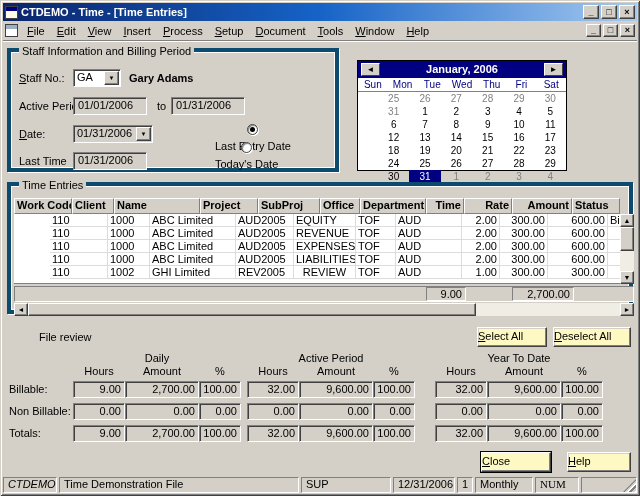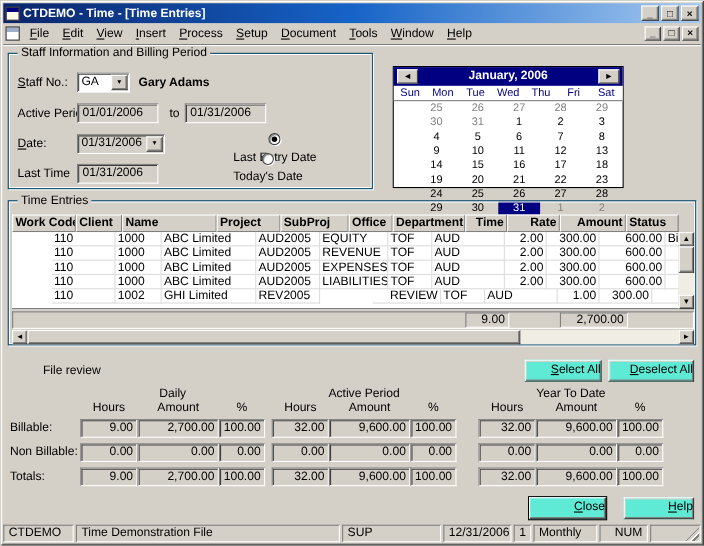--- a/index.html
+++ b/index.html
@@ -20,47 +20,47 @@
   .menubar{position:absolute;left:3px;top:21px;right:3px;height:19px;display:flex;align-items:center;padding:0 2px;}
   .mdi-icon{width:13px;height:13px;flex:none;background:linear-gradient(#9db0c8 0 4px,#fff 4px);border:1px solid #404040;margin-right:3px;}
   .menu-items{display:flex;flex:1;}
   .menu-item{padding:2px 6px;white-space:nowrap;}
   .divider{position:absolute;left:3px;right:3px;top:40px;height:2px;border-top:1px solid #808080;border-bottom:1px solid #fff;}
 
   
   .lbl{position:absolute;display:block;white-space:nowrap;}
   .bold{font-weight:bold;}
   .acc::first-letter{text-decoration:underline;}
-  .groupbox{position:absolute;border:1px solid #0c4a6e;box-shadow:inset 1px 1px 0 #fff,inset -1px -1px 0 #fff,1px 1px 0 #fff;}
+  .groupbox{position:absolute;border:4px solid #0c4a6e;box-shadow:inset 1px 1px 0 #fff,inset -1px -1px 0 #fff,1px 1px 0 #fff;}
   .gb-legend{position:absolute;top:-7px;left:8px;background:#d4d0c8;padding:0 3px;line-height:13px;white-space:nowrap;}
   .field{position:absolute;height:18px;background:#d4d0c8;border:1px solid;border-color:#808080 #fff #fff #808080;
     box-shadow:inset 1px 1px 0 #404040;line-height:15px;padding:0 4px;white-space:nowrap;overflow:hidden;}
   .combo{position:absolute;height:18px;background:#fff;border:1px solid;border-color:#808080 #fff #fff #808080;
     box-shadow:inset 1px 1px 0 #404040;display:flex;}
   .combo.gray{background:#d4d0c8;}
   .combo-val{flex:1;line-height:15px;padding:0 3px;overflow:hidden;white-space:nowrap;}
   .combo-btn{width:15px;height:14px;margin:1px 1px 0 0;background:#d4d0c8;border:1px solid;border-color:#fff #404040 #404040 #fff;
     box-shadow:inset -1px -1px 0 #808080;font-size:6px;line-height:12px;text-align:center;flex:none;}
   .radio-row{position:absolute;display:flex;align-items:center;gap:5px;flex-direction:column;}
   .radio{width:11px;height:11px;border-radius:50%;background:#fff;border:1px solid #404040;
     box-shadow:inset 1px 1px 1px #808080,1px 1px 0 #fff;position:relative;flex:none;}
   .radio.on::after{content:"";position:absolute;left:2px;top:2px;width:5px;height:5px;border-radius:50%;background:#000;}
-  .btn{position:absolute;height:20px;background:#5eead4;border:1px solid;border-color:#fff #404040 #404040 #fff;
-    box-shadow:inset -1px -1px 0 #808080,inset 1px 1px 0 #d4d0c8;text-align:right;line-height:17px;cursor:default;}
+  .btn{position:absolute;height:20px;background:#fef9c3;border:1px solid;border-color:#fff #404040 #404040 #fff;
+    box-shadow:inset -1px -1px 0 #808080,inset 1px 1px 0 #d4d0c8;text-align:left;line-height:17px;cursor:default;}
   .btn.default{box-shadow:inset -1px -1px 0 #808080,0 0 0 1px #000;}
 
   
   .calendar{position:absolute;left:357px;top:60px;width:210px;height:111px;background:#fff;border:1px solid #000;}
   .cal-header{height:17px;background:#000080;color:#fff;font-weight:bold;text-align:center;line-height:16px;position:relative;}
   .cal-nav{position:absolute;top:2px;width:19px;height:13px;background:#d4d0c8;border:1px solid;border-color:#fff #404040 #404040 #fff;
     font-size:8px;line-height:11px;text-align:center;color:#000;font-weight:normal;}
   .cal-nav.prev{left:3px;}.cal-nav.next{right:3px;}
   .cal-dayrow{display:flex;height:14px;border-bottom:1px solid #808080;color:#000080;background:#fff;}
   .cal-dh{flex:1;text-align:center;font-size:10px;line-height:13px;}
-  .cal-grid{display:grid;grid-template-columns:repeat(5,1fr);grid-auto-rows:13px;margin-left:20px;}
+  .cal-grid{display:grid;grid-template-columns:repeat(6,1fr);grid-auto-rows:13px;margin-left:20px;}
   .cal-day{text-align:center;font-size:10px;line-height:13px;}
   .cal-day.muted{color:#808080;}
   .cal-day.selected{background:#000080;color:#fff;}
 
   
   .grid-header{position:absolute;left:3px;top:12px;width:606px;height:16px;display:flex;}
   .gh-cell{flex:none;height:16px;background:#d4d0c8;border:1px solid;border-color:#fff #808080 #808080 #fff;
     font-weight:bold;line-height:13px;padding:0 2px;overflow:hidden;white-space:nowrap;}
   .grid-body{position:absolute;left:3px;top:28px;width:606px;height:70px;background:#fff;overflow:hidden;border-bottom:1px solid #808080;padding-left:36px;}
   .g-row{display:flex;height:13px;}
@@ -301,21 +301,21 @@
           <span class="g-cell" style="width: 38px; text-align: right;">2.00</span>
           <span class="g-cell" style="width: 48px; text-align: right;">300.00</span>
           <span class="g-cell" style="width: 60px; text-align: right;">600.00</span>
           <span class="g-cell" style="width: 48px; text-align: left;"></span>
         </div>
         <div class="g-row">
           <span class="g-cell" style="width: 58px; text-align: left;">110</span>
           <span class="g-cell" style="width: 42px; text-align: left;">1002</span>
           <span class="g-cell" style="width: 86px; text-align: left;">GHI Limited</span>
           <span class="g-cell" style="width: 58px; text-align: left;">REV2005</span>
-          <span class="g-cell" style="width: 62px; text-align: right; margin-left: 48px;">REVIEW</span>
+          <span class="g-cell" style="width: 62px; text-align: center;">REVIEW</span>
           <span class="g-cell" style="width: 40px; text-align: left;">TOF</span>
           <span class="g-cell" style="width: 66px; text-align: left;">AUD</span>
           <span class="g-cell" style="width: 38px; text-align: right;">1.00</span>
           <span class="g-cell" style="width: 48px; text-align: right;">300.00</span>
           <span class="g-cell" style="width: 60px; text-align: right;">300.00</span>
           <span class="g-cell" style="width: 48px; text-align: left;"></span>
         </div>
       </div>
     <div class="vscroll">
       <span class="sb-btn top">▲</span>
@@ -379,25 +379,25 @@
       <span class="sum-cell" style="grid-area: 5 / 8;">100.00</span>
       <span class="sum-cell" style="grid-area: 5 / 10;">32.00</span>
       <span class="sum-cell" style="grid-area: 5 / 11;">9,600.00</span>
       <span class="sum-cell" style="grid-area: 5 / 12;">100.00</span>
     </div>
 
   <div class="btn default acc" style="left:481px;top:452px;width:70px;">Close</div>
   <div class="btn acc" style="left:567px;top:452px;width:64px;">Help</div>
 
   <div class="statusbar">
-    <span class="sb-panel" style="width:64px;">CTDEMO</span>
+    <span class="sb-panel" style="width:54px;font-style:italic;">CTDEMO</span>
     <span class="sb-panel" style="width:240px;">Time Demonstration File</span>
     <span class="sb-panel" style="width:90px;">SUP</span>
     <span class="sb-panel" style="width:62px;">12/31/2006</span>
     <span class="sb-panel" style="width:16px;text-align:center;">1</span>
     <span class="sb-panel" style="width:58px;">Monthly</span>
-    <span class="sb-panel" style="width:44px;text-align:right;">NUM</span>
+    <span class="sb-panel" style="width:44px;text-align:left;font-family:Liberation Serif, serif;">NUM</span>
     <span class="sb-panel sb-fill">
       <span class="sb-grip"></span>
     </span>
   </div>
 
 </div>
 
 </body></html>

